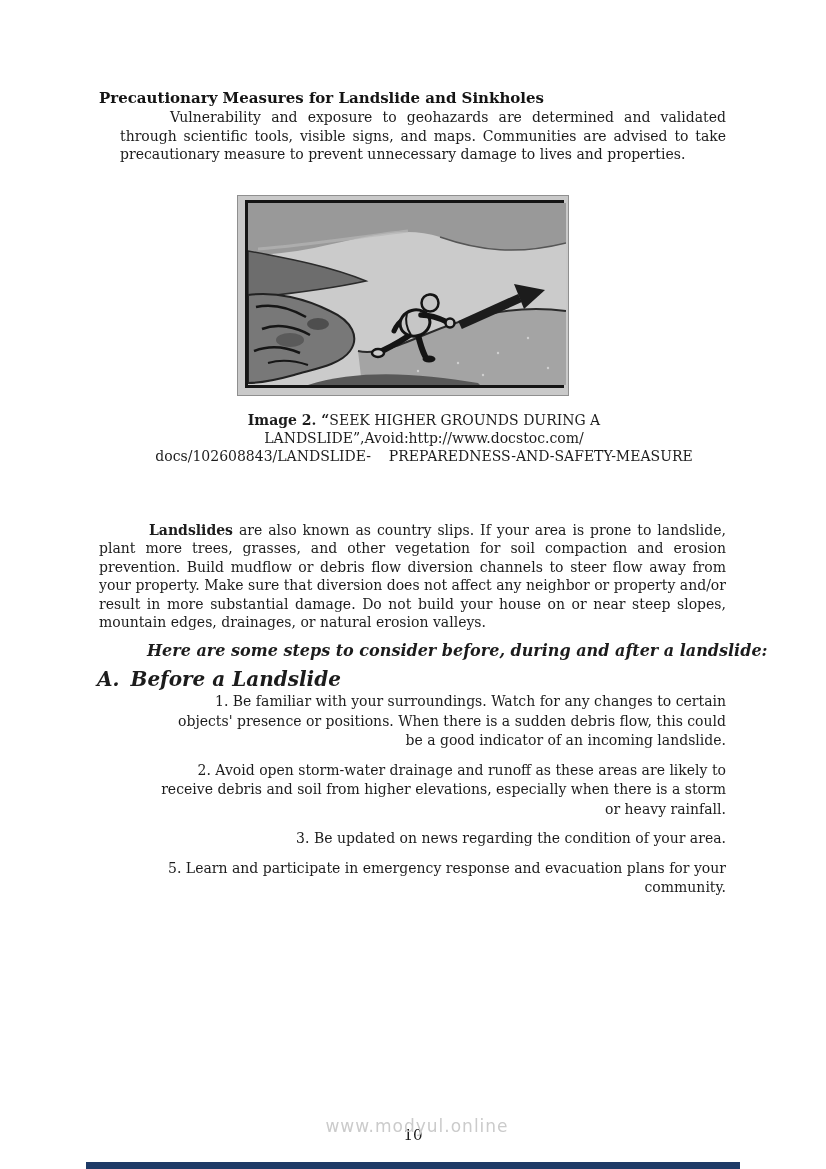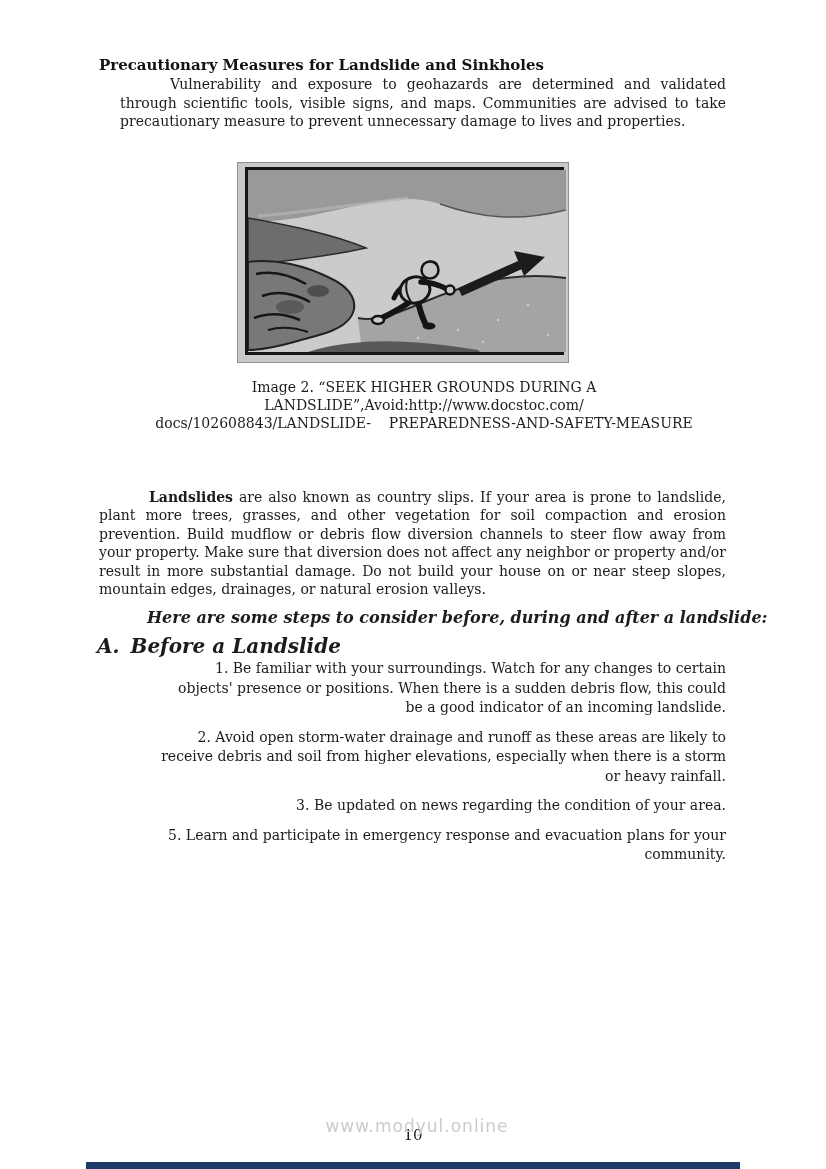--- a/index.html
+++ b/index.html
@@ -7,21 +7,21 @@
     position: relative;
     width: 826px;
     height: 1169px;
     margin: 0 auto;
     background: #ffffff;
     overflow: hidden;
     font-family: "DejaVu Serif", "Liberation Serif", serif;
     color: #1c1c1c;
   }
   .content {
-    padding: 56px 100px 0 99px;
+    padding: 89px 100px 0 99px;
     font-size: 14px;
     line-height: 18.5px;
   }
   h1.doc-heading {
     margin: 0;
     font-size: 15px;
     line-height: 19px;
     font-weight: bold;
     color: #141414;
   }
@@ -43,21 +43,21 @@
     line-height: 0;
     background: #cbcbcb;
   }
   .figure-caption {
     margin: 15px 0 0 20px;
     width: 610px;
     text-align: center;
     font-size: 14px;
     line-height: 18px;
   }
-  .figure-caption .bold { font-weight: normal; }
+  .figure-caption .bold { font-weight: bold; }
   p.landslides {
     margin: 56px 0 0 0;
     text-indent: 50px;
     text-align: justify;
   }
   p.steps-intro {
     margin: 10px 0 0 48px;
     font-weight: bold;
     font-style: italic;
     font-size: 16px;

